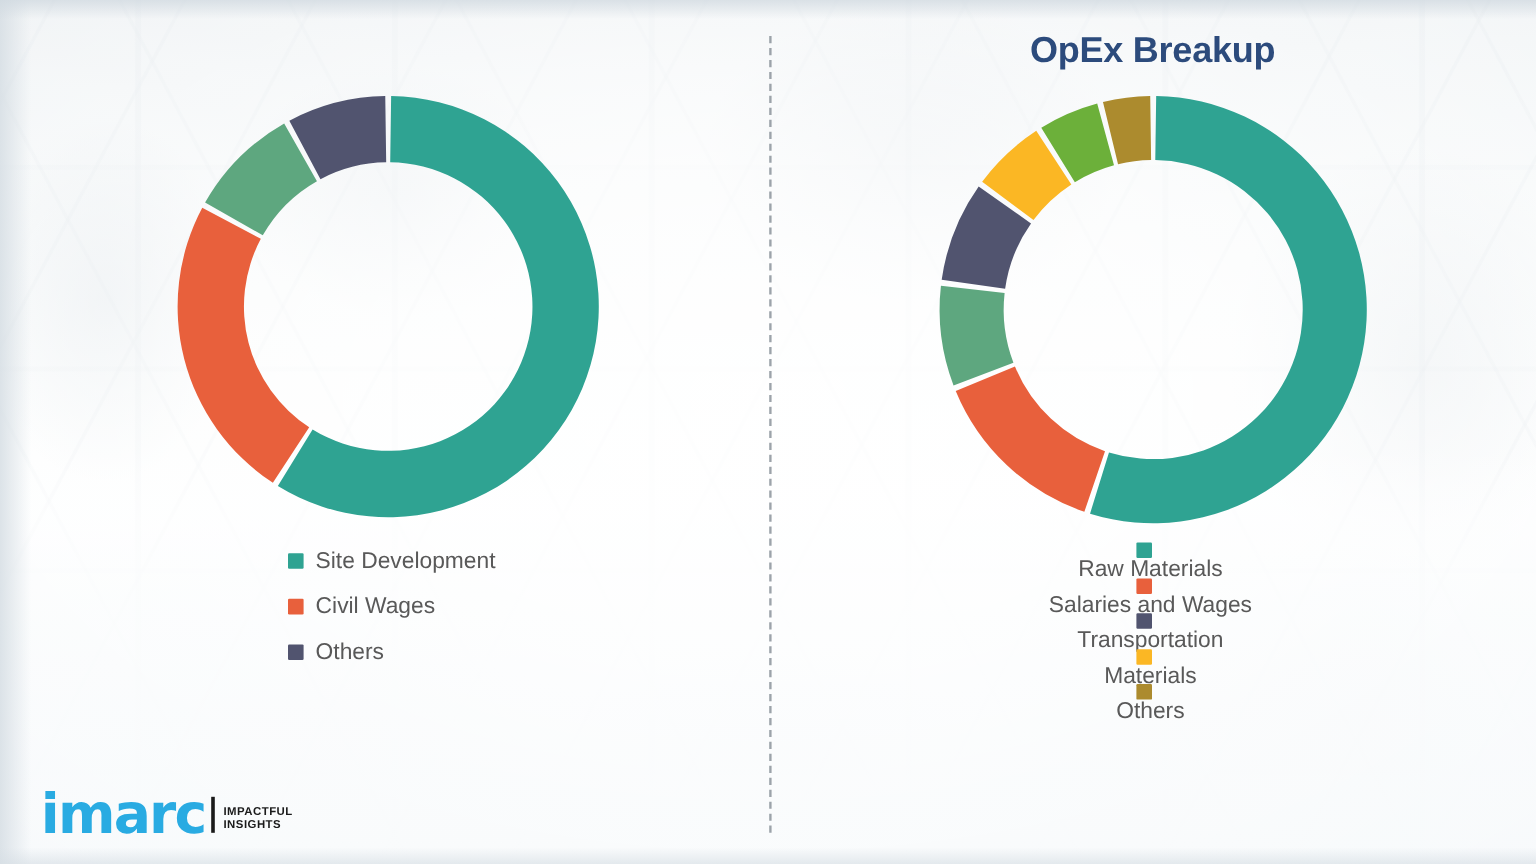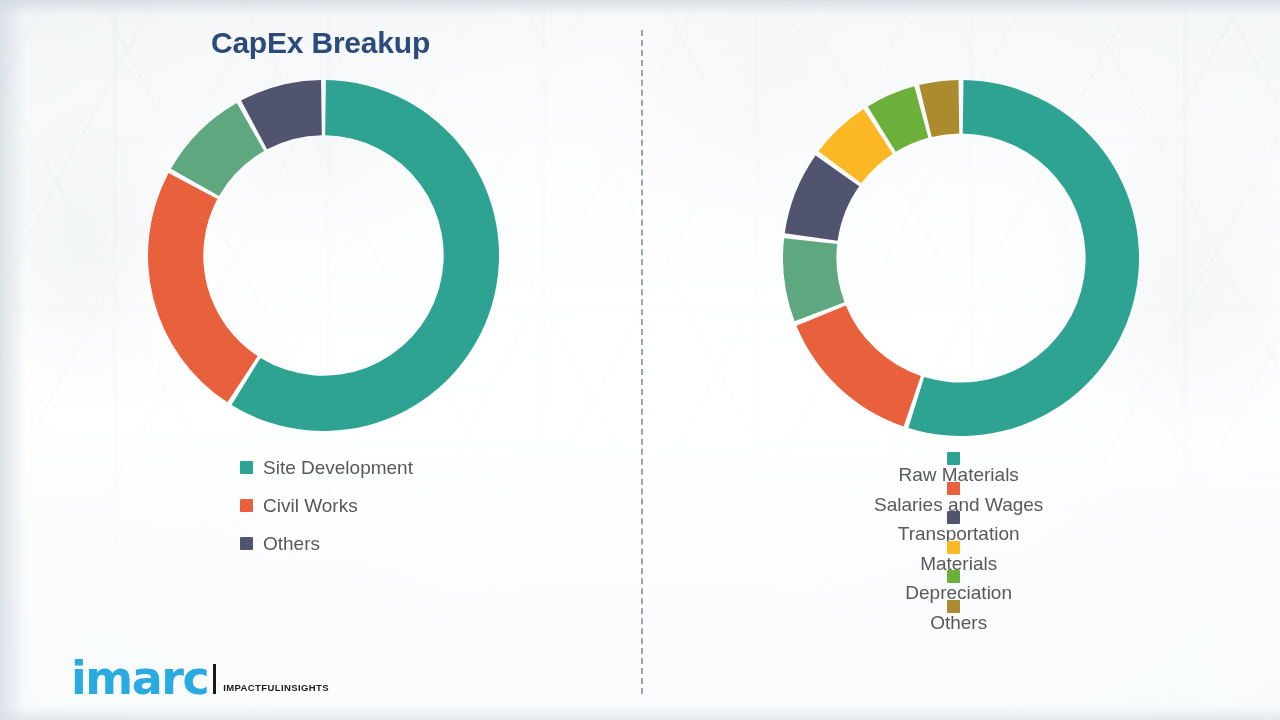--- a/index.html
+++ b/index.html
@@ -160,31 +160,30 @@
     display: flex;
     align-items: flex-end;
   }
   .logo-mark {
     font-size: 46px;
     font-weight: bold;
     color: #29ABE2;
     line-height: 0.85;
     letter-spacing: -1.5px;
     font-family: "DejaVu Sans", sans-serif;
-    margin-left: 37px;
   }
   .logo-bar {
     width: 3px;
     height: 30px;
     background: #1a1a1a;
     margin: 0 7px 4px 5px;
   }
   .logo-tag {
     display: flex;
-    flex-direction: row;
+    flex-direction: column;
     justify-content: flex-end;
     padding-bottom: 4px;
   }
   .logo-tag span {
     font-size: 9.5px;
     font-weight: bold;
     color: #1a1a1a;
     letter-spacing: 0.4px;
     line-height: 1.22;
   }
@@ -200,51 +199,51 @@
   <div class="bg-layer bg-floor"></div>
   <div class="bg-layer bg-wash"></div>
   <div class="bg-edge-l"></div>
   <div class="bg-edge-t"></div>
   <div class="bg-edge-b"></div>
 
   <div class="divider"></div>
 
   <div class="panel panel-capex">
 
-    <div class="panel-title">CapEx Breakup</div>
 
     <div class="donut-wrap" style="left:147px; top:79px;">
       <svg width="353" height="353" viewBox="0 0 353 353">
         <g id="capex-slices">
             <path d="M 178.95036264952 1.0171070363670935 A 175.5 175.5 0 1 1 84.54047350225122 325.97807694210496 L 113.50772434904206 278.8924827053419 A 120.21750000000002 120.21750000000002 0 1 0 178.1784984149212 56.29421831991145 Z" fill="#2FA392"></path>
             <path d="M 80.40265427705745 323.3521370120478 A 175.5 175.5 0 0 1 21.54269745325834 94.10774073107615 L 70.35424775548195 120.06130240078716 A 120.21750000000002 120.21750000000002 0 0 0 110.67331817978435 277.0937138532528 Z" fill="#E8603C"></path>
             <path d="M 23.903639871834088 89.81320241446744 A 175.5 175.5 0 0 1 89.81320241446733 23.903639871834145 L 117.11954365391011 71.97149331220638 A 120.21750000000002 120.21750000000002 0 0 0 71.97149331220633 117.11954365391018 Z" fill="#5EA77F"></path>
             <path d="M 94.10774073107618 21.542697453258313 A 175.5 175.5 0 0 1 174.04963735047997 1.0171070363670935 L 174.82150158507878 56.29421831991145 A 120.21750000000002 120.21750000000002 0 0 0 120.06130240078717 70.35424775548194 Z" fill="#51546F"></path>
           </g>
       </svg>
     </div>
 
     <div class="legend legend-capex" style="left:240px; top:448px;">
       <div class="legend-item">
         <span class="legend-swatch" style="background:#2FA392"></span>
         <span class="legend-label">Site Development</span>
       </div>
       <div class="legend-item">
         <span class="legend-swatch" style="background:#E8603C"></span>
-        <span class="legend-label">Civil Works</span>
+        <span class="legend-label">Civil Wages</span>
       </div>
       <div class="legend-item">
         <span class="legend-swatch" style="background:#51546F"></span>
         <span class="legend-label">Others</span>
       </div>
     </div>
   </div>
 
   <div class="panel panel-opex">
 
+    <div class="panel-title">OpEx Breakup</div>
 
     <div class="donut-wrap" style="left:141px; top:79px;">
       <svg width="358" height="358" viewBox="0 0 358 358">
         <g id="opex-slices">
             <path d="M 181.48526810036788 1.0173507263438353 A 178 178 0 1 1 126.36396709215967 349.0395484577772 L 142.15477696451177 298.027683920444 A 124.6 124.6 0 1 0 180.73968767025752 54.4121455084407 Z" fill="#2FA392"></path>
             <path d="M 121.63670624896892 347.5035683005939 A 178 178 0 0 1 14.430806017008308 246.83052699034891 L 63.80156421190581 226.48136889324422 A 124.6 124.6 0 0 0 138.84569437427825 296.9524978104157 Z" fill="#E8603C"></path>
             <path d="M 12.601029601509424 242.2090393086484 A 178 178 0 0 1 2.109310389413821 159.15853006727423 L 55.17651727258968 165.11097104709197 A 124.6 124.6 0 0 0 62.520720721056605 223.2463275160539 Z" fill="#5EA77F"></path>
             <path d="M 2.732283764000499 154.22718802910833 A 178 178 0 0 1 33.54820809634711 76.39504772177683 L 77.18374566744298 107.17653340524379 A 124.6 124.6 0 0 0 55.61259863480035 161.65903162037583 Z" fill="#51546F"></path>
             <path d="M 36.46981597112543 72.37379946422574 A 178 178 0 0 1 81.53374621832597 30.055952204304873 L 110.77362235282818 74.73916654301341 A 124.6 124.6 0 0 0 79.2288711797878 104.36165962495802 Z" fill="#FBB724"></path>
             <path d="M 85.73050873732598 27.392605722537496 A 178 178 0 0 1 132.33032620192583 7.227063983928616 L 146.3312283413481 58.75894478875004 A 124.6 124.6 0 0 0 113.71135611612819 72.87482400577625 Z" fill="#6CB03A"></path>
@@ -264,24 +263,20 @@
       </div>
       <div class="legend-item">
         <span class="legend-swatch" style="background:#51546F"></span>
         <span class="legend-label">Transportation</span>
       </div>
       <div class="legend-item">
         <span class="legend-swatch" style="background:#FBB724"></span>
         <span class="legend-label">Materials</span>
       </div>
       <div class="legend-item">
-        <span class="legend-swatch" style="background:#6CB03A"></span>
-        <span class="legend-label">Depreciation</span>
-      </div>
-      <div class="legend-item">
         <span class="legend-swatch" style="background:#AC8B2E"></span>
         <span class="legend-label">Others</span>
       </div>
     </div>
   </div>
 
   <div class="logo">
     <span class="logo-mark">imarc</span>
     <span class="logo-bar"></span>
     <span class="logo-tag">

